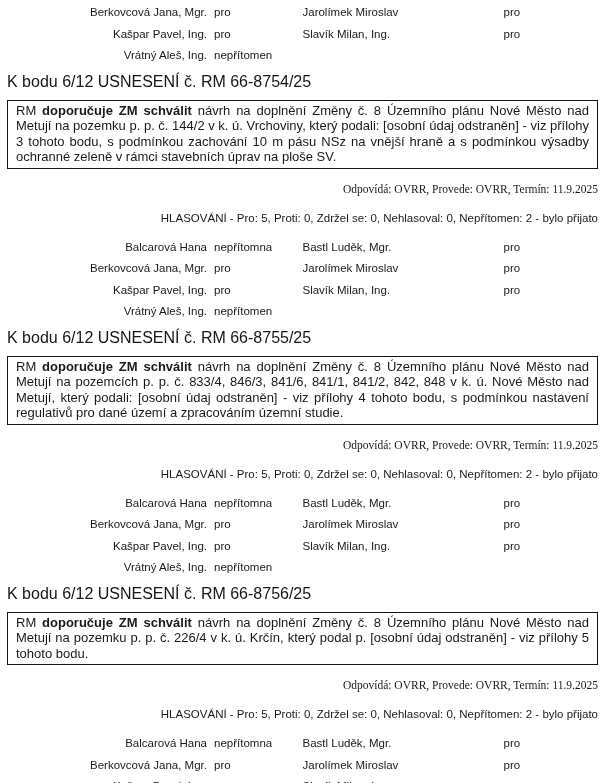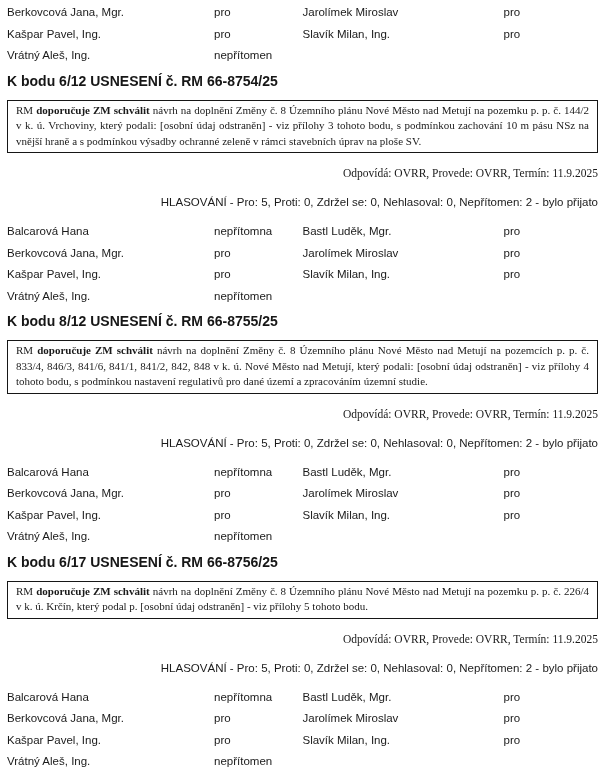--- a/index.html
+++ b/index.html
@@ -16,42 +16,41 @@
     overflow: hidden;
     background: #ffffff;
     font-family: "Liberation Sans", "DejaVu Sans", sans-serif;
     font-size: 11.5px;
     color: #1a1a1a;
   }
   
   .vote-cols { display: flex; }
   .vc { width: 50%; }
   .vrow { display: flex; height: 21.5px; line-height: 21.5px; white-space: nowrap; }
-  .vc.left .vname  { flex: 0 0 200px; width: 200px; }
+  .vc.left .vname  { flex: 0 0 200px; width: 200px; text-align: right; }
   .vc.right .vname { flex: 0 0 194px; width: 194px; }
   .vvote { padding-left: 7px; }
 
   .sec-heading {
     margin: 7px 0 0 0;
-    font-size: 14px;
-    font-weight: bold;
+    font-size: 16px;
+    font-weight: normal;
     line-height: 15px;
     color: #161616;
   }
   .res-box {
     margin-top: 11px;
     border: 1px solid #161616;
     padding: 2px 8px 3px 8px;
   }
   .res-box p {
     margin: 0;
     text-align: justify;
     line-height: 15.5px;
-    font-size: 11px;
-    font-family: Liberation Serif, serif;
+    font-size: 13px;
   }
   .res-box b { font-weight: bold; }
   .resp {
     margin-top: 14px;
     text-align: right;
     line-height: 13px;
     font-family: Liberation Serif, serif;
   }
   .vsum {
     margin-top: 16px;
@@ -129,21 +128,21 @@
         </div>
         <div class="vrow">
           <span class="vname">Slavík Milan, Ing.</span>
           <span class="vvote">pro</span>
         </div>
       </div>
     </div>
   </section>
 
   <section>
-    <h2 class="sec-heading">K bodu 8/12 USNESENÍ č. RM 66-8755/25</h2>
+    <h2 class="sec-heading">K bodu 6/12 USNESENÍ č. RM 66-8755/25</h2>
     <div class="res-box">
       <p><span>RM </span><b>doporučuje ZM schválit</b><span> návrh na doplnění Změny č. 8 Územního plánu Nové Město nad Metují na pozemcích p. p. č. 833/4, 846/3, 841/6, 841/1, 841/2, 842, 848 v k. ú. Nové Město nad Metují, který podali: [osobní údaj odstraněn] - viz přílohy 4 tohoto bodu, s podmínkou nastavení regulativů pro dané území a zpracováním územní studie.</span></p>
     </div>
     <div class="resp">Odpovídá: OVRR, Provede: OVRR, Termín: 11.9.2025</div>
     <div class="vsum">HLASOVÁNÍ - Pro: 5, Proti: 0, Zdržel se: 0, Nehlasoval: 0, Nepřítomen: 2 - bylo přijato</div>
     <div class="vote-cols votes">
       <div class="vc left">
         <div class="vrow">
           <span class="vname">Balcarová Hana</span>
           <span class="vvote">nepřítomna</span>
@@ -172,21 +171,21 @@
         </div>
         <div class="vrow">
           <span class="vname">Slavík Milan, Ing.</span>
           <span class="vvote">pro</span>
         </div>
       </div>
     </div>
   </section>
 
   <section>
-    <h2 class="sec-heading">K bodu 6/17 USNESENÍ č. RM 66-8756/25</h2>
+    <h2 class="sec-heading">K bodu 6/12 USNESENÍ č. RM 66-8756/25</h2>
     <div class="res-box">
       <p><span>RM </span><b>doporučuje ZM schválit</b><span> návrh na doplnění Změny č. 8 Územního plánu Nové Město nad Metují na pozemku p. p. č. 226/4 v k. ú. Krčín, který podal p. [osobní údaj odstraněn] - viz přílohy 5 tohoto bodu.</span></p>
     </div>
     <div class="resp">Odpovídá: OVRR, Provede: OVRR, Termín: 11.9.2025</div>
     <div class="vsum">HLASOVÁNÍ - Pro: 5, Proti: 0, Zdržel se: 0, Nehlasoval: 0, Nepřítomen: 2 - bylo přijato</div>
     <div class="vote-cols votes">
       <div class="vc left">
         <div class="vrow">
           <span class="vname">Balcarová Hana</span>
           <span class="vvote">nepřítomna</span>

